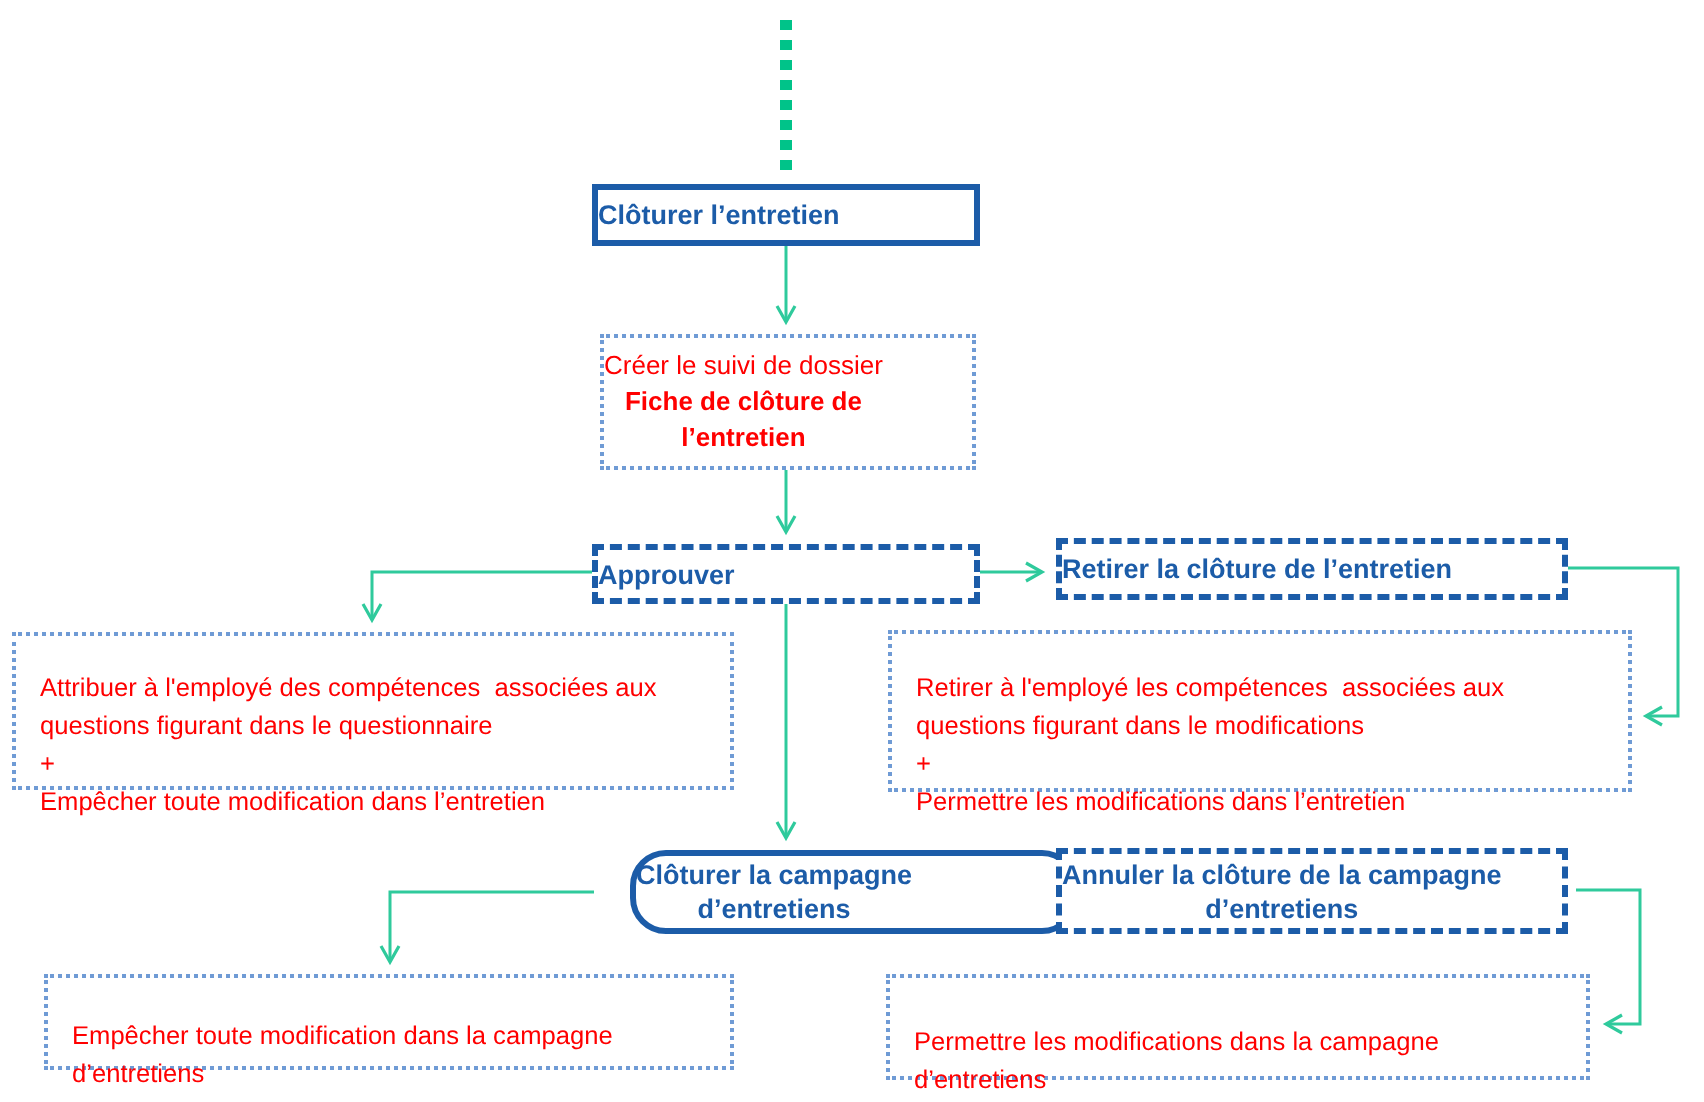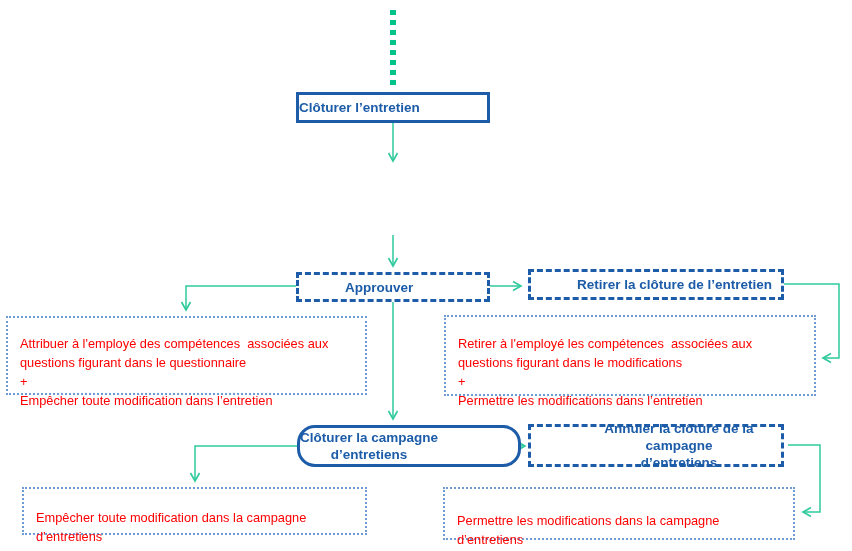--- a/index.html
+++ b/index.html
@@ -11,21 +11,21 @@
     --bg:#FFFFFF;
   }
   html,body{margin:0;padding:0;background:var(--bg);}
   .canvas{
     position:relative;width:852px;height:551px;background:var(--bg);
     font-family:"Liberation Sans","DejaVu Sans",sans-serif;overflow:hidden;
   }
   .connectors{position:absolute;left:0;top:0;width:852px;height:551px;pointer-events:none;}
   .node{position:absolute;box-sizing:border-box;background:var(--bg);display:flex;align-items:center;}
   .node.solid{border:3px solid var(--blue);}
-  .node.dashed{border:3px dashed var(--blue);padding-left:46px;}
+  .node.dashed{border:3px dashed var(--blue);}
   .node.dotted{border:2px dotted var(--dotted-blue);}
   .blue-label{color:var(--blue);font-weight:bold;font-size:13.5px;line-height:17px;text-align:center;white-space:pre-wrap;}
   .red-note{color:var(--red);font-size:12.8px;line-height:19px;text-align:left;white-space:pre-wrap;width:100%;padding:4px 8px 4px 12px;box-sizing:border-box;margin-top:32px;}
   .mixed{display:block;text-align:center;font-size:13px;line-height:18px;}
   .mixed .normal{display:block;color:var(--red);font-weight:normal;white-space:pre-wrap;}
   .mixed .bold{display:block;color:var(--red);font-weight:bold;white-space:pre-wrap;}
 </style>
 </head>
 <body>
 
@@ -56,20 +56,27 @@
 
     <path d="M488,446 L525,446" stroke="#2FCA9C" stroke-width="1.5" fill="none" marker-end="url(#arrow)"></path>
 
     <path d="M788,445 L820,445 L820,512 L803,512" stroke="#2FCA9C" stroke-width="1.5" fill="none" marker-end="url(#arrow)"></path>
   </svg>
 
   <div class="node solid" style="left:296px;top:92px;width:194px;height:31px;">
     <span class="blue-label">Clôturer l’entretien</span>
   </div>
 
+  <div class="node dotted" style="left:300px;top:167px;width:188px;height:68px;">
+    <span class="mixed">
+      <span class="normal">Créer le suivi de dossier</span>
+      <span class="bold">Fiche de clôture de
+l’entretien</span>
+    </span>
+  </div>
 
   <div class="node dashed" style="left:296px;top:272px;width:194px;height:30px;">
     <span class="blue-label">Approuver</span>
   </div>
 
   <div class="node dashed" style="left:528px;top:269px;width:256px;height:31px;">
     <span class="blue-label">Retirer la clôture de l’entretien</span>
   </div>
 
   <div class="node dotted" style="left:6px;top:316px;width:361px;height:79px;">
@@ -79,21 +86,21 @@
 Empêcher toute modification dans l’entretien</span>
   </div>
 
   <div class="node dotted" style="left:444px;top:315px;width:372px;height:81px;">
     <span class="red-note">Retirer à l'employé les compétences  associées aux
 questions figurant dans le modifications
 +
 Permettre les modifications dans l’entretien</span>
   </div>
 
-  <div class="node solid" style="left:297px;top:425px;width:224px;height:42px;border-radius:18px;">
+  <div class="node solid" style="left:315px;top:425px;width:224px;height:42px;border-radius:18px;">
     <span class="blue-label">Clôturer la campagne
 d’entretiens</span>
   </div>
 
   <div class="node dashed" style="left:528px;top:424px;width:256px;height:43px;">
     <span class="blue-label">Annuler la clôture de la campagne
 d’entretiens</span>
   </div>
 
   <div class="node dotted" style="left:22px;top:487px;width:345px;height:48px;">

